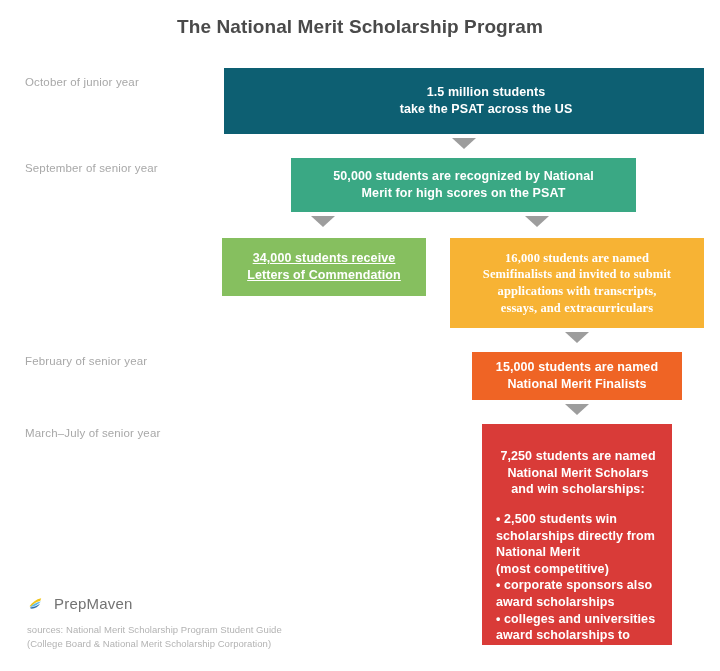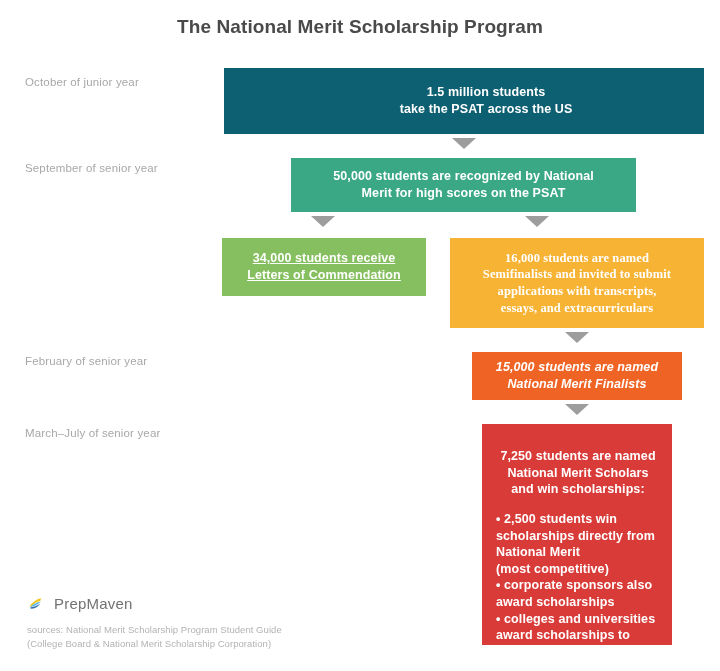--- a/index.html
+++ b/index.html
@@ -84,21 +84,20 @@
   }
   .box-semifinalist {
     left: 450px; top: 238px;
     width: 254px; height: 90px;
     font-size: 12.5px;
   }
   .box-finalist {
     left: 472px; top: 352px;
     width: 210px; height: 48px;
     font-size: 12.5px;
-    font-style: italic;
   }
   .box-scholars {
     left: 482px; top: 424px;
     width: 190px; height: 221px;
     font-size: 12.5px;
     align-items: flex-start;
     text-align: left;
   }
   .box-scholars .box-text {
     padding: 24px 12px 0 14px;

